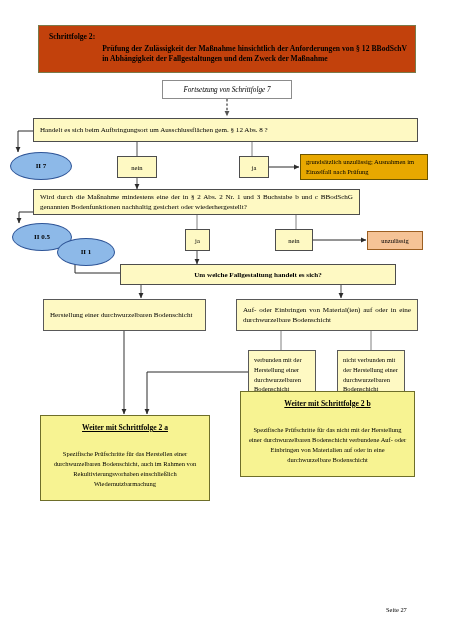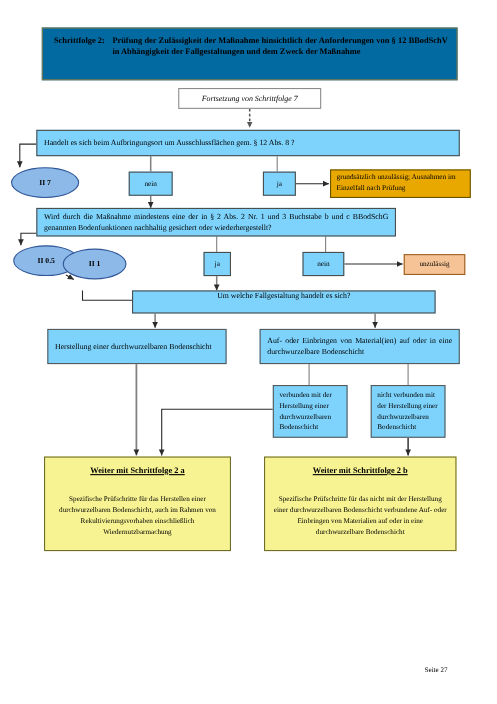--- a/index.html
+++ b/index.html
@@ -23,43 +23,44 @@
   svg.wires {
     position: absolute;
     left: 0; top: 0;
     width: 452px; height: 640px;
     pointer-events: none;
   }
   .node {
     position: absolute;
     box-sizing: border-box;
     border: 1px solid #4d4d4d;
-    background: #7dd3fc;
+    background: #fef9c3;
   }
   .node.gray-thick { border: 1.5px solid #595959; }
   .header-box {
     position: absolute;
     box-sizing: border-box;
-    background: #0369a1;
+    background: #c2410c;
     border: 1px solid #7a7a4a;
     padding: 6px 8px 6px 10px;
   }
   .header-row { display: flex; align-items: flex-start; }
   .header-label {
     font-weight: bold;
     font-size: 7.6px;
     white-space: nowrap;
     padding-right: 7px;
     line-height: 1.38;
   }
   .header-text {
     font-weight: bold;
     font-size: 7.6px;
     line-height: 1.38;
     text-align: justify;
+    margin-top: 12px;
   }
   .cont-box {
     position: absolute;
     box-sizing: border-box;
     border: 1px solid #8c8c8c;
     background: #ffffff;
     display: flex;
     align-items: center;
     justify-content: center;
     font-style: italic;
@@ -105,22 +106,24 @@
   .orange-light {
     background: #f5c396;
     border: 1px solid #9c5f22;
     display: flex;
     align-items: center;
     justify-content: center;
     font-size: 6.5px;
   }
   .case-box {
     display: flex;
+    align-items: center;
     justify-content: center;
     font-size: 7.1px;
+    font-weight: bold;
   }
   .branch-box {
     padding: 4px 5px;
     font-size: 6.5px;
     line-height: 1.5;
   }
   .result-box {
     position: absolute;
     box-sizing: border-box;
     background: #f7f392;
@@ -232,21 +235,21 @@
     <span>grundsätzlich unzulässig; Ausnahmen im Einzelfall nach Prüfung</span>
   </div>
 
   <div class="node q-box" style="left:33px; top:189px; width:327px; height:26px;">
     <span class="qtext">Wird durch die Maßnahme mindestens eine der in § 2 Abs. 2 Nr. 1 und 3 Buchstabe b und c BBodSchG genannten Bodenfunktionen nachhaltig gesichert oder wiederhergestellt?</span>
   </div>
 
   <div class="oval" style="left:12px; top:223px; width:60px; height:28px;">
     <span>II 0.5</span>
   </div>
-  <div class="oval" style="left:57px; top:226px; width:58px; height:28px;">
+  <div class="oval" style="left:57px; top:238px; width:58px; height:28px;">
     <span>II 1</span>
   </div>
 
   <div class="node small-box" style="left:185px; top:229px; width:25px; height:22px;">
     <span>ja</span>
   </div>
   <div class="node small-box" style="left:275px; top:229px; width:38px; height:22px;">
     <span>nein</span>
   </div>
 
@@ -269,21 +272,21 @@
     <span>verbunden mit der Herstellung einer durchwurzelbaren Bodenschicht</span>
   </div>
   <div class="node gray-thick branch-box" style="left:337px; top:350px; width:68px; height:48px;">
     <span>nicht verbunden mit der Herstellung einer durchwurzelbaren Bodenschicht</span>
   </div>
 
   <div class="result-box" style="left:40px; top:415px; width:170px; height:86px;">
     <span class="result-title">Weiter mit Schrittfolge 2 a</span>
     <span class="result-body">Spezifische Prüfschritte für das Herstellen einer durchwurzelbaren Bodenschicht, auch im Rahmen von Rekultivierungsvorhaben einschließlich Wiedernutzbarmachung</span>
   </div>
-  <div class="result-box" style="left:240px; top:415px; width:175px; height:86px;">
+  <div class="result-box" style="left:240px; top:391px; width:175px; height:86px;">
     <span class="result-title">Weiter mit Schrittfolge 2 b</span>
     <span class="result-body">Spezifische Prüfschritte für das nicht mit der Herstellung einer durchwurzelbaren Bodenschicht verbundene Auf- oder Einbringen von Materialien auf oder in eine durchwurzelbare Bodenschicht</span>
   </div>
 
   <div class="footer" style="left:386px; top:606px;">
     <span>Seite 27</span>
   </div>
 
 </div>
 

